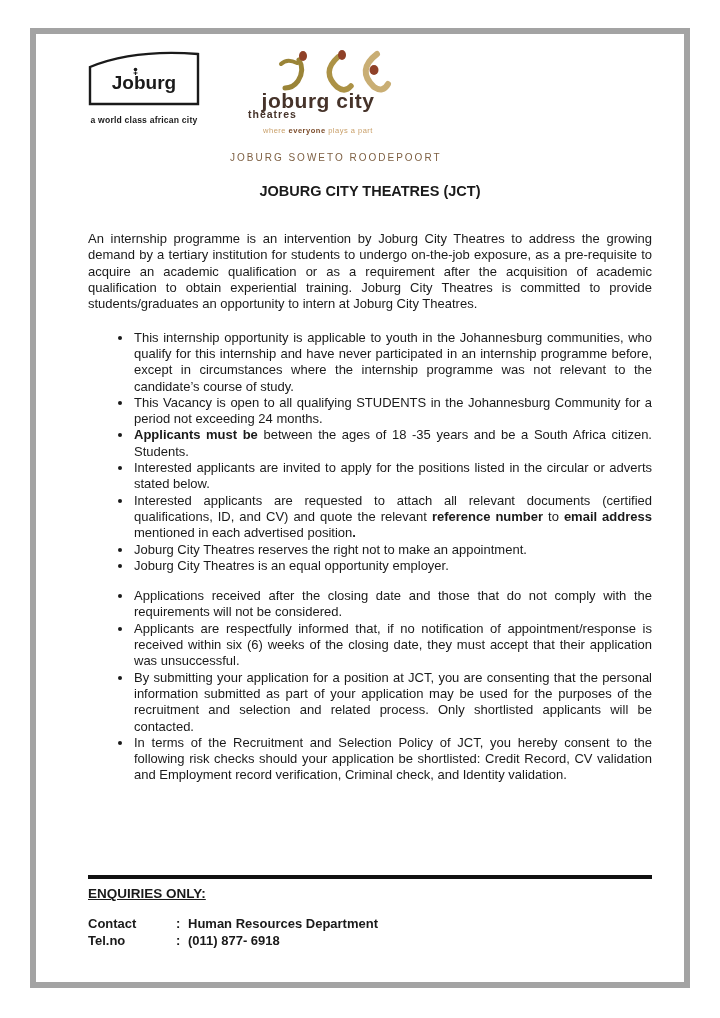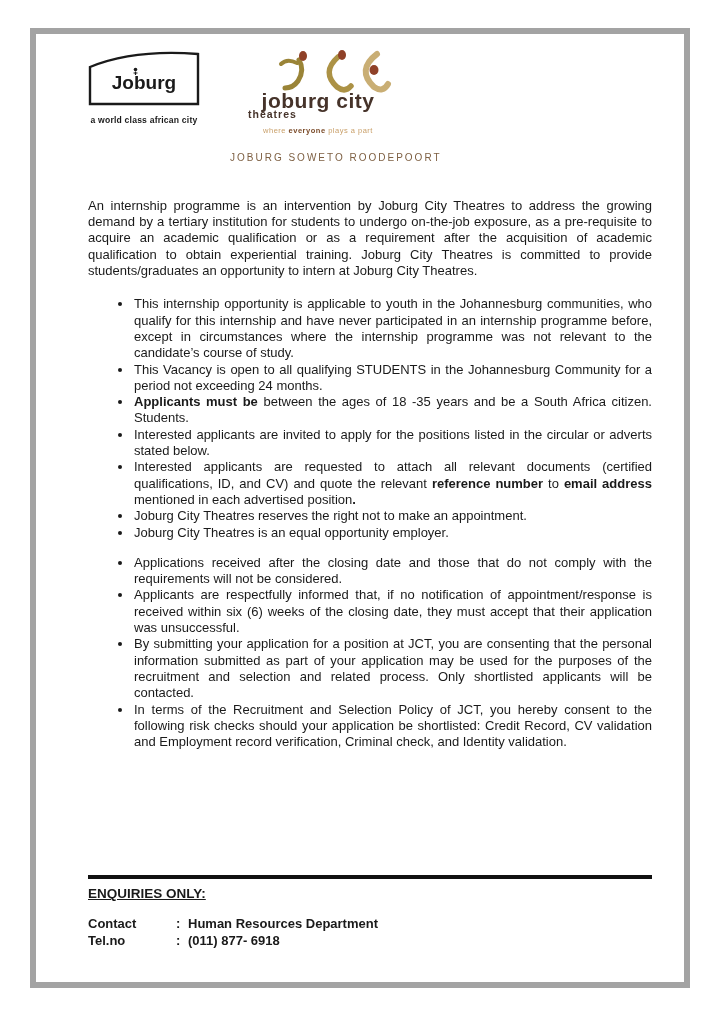--- a/index.html
+++ b/index.html
@@ -114,20 +114,21 @@
           <path d="M134,6 Q113,22 131,39 Q140,45 145,36" stroke="#c9ae74" stroke-width="6" fill="none" stroke-linecap="round"></path>
           <ellipse cx="131" cy="22" rx="4.5" ry="5" fill="#8f4128"></ellipse>
         </svg>
         <div class="jct-name">joburg city</div>
         <div class="jct-theatres">theatres</div>
         <div class="jct-tagline"><span>where </span><span class="b">everyone</span><span> plays a part</span></div>
         <div class="jct-cities">JOBURG   SOWETO   ROODEPOORT</div>
       </div>
     </div>
 
+    <div class="title-main">JOBURG CITY THEATRES (JCT)</div>
 
     <p class="intro">An internship programme is an intervention by Joburg City Theatres to address the growing demand by a tertiary institution for students to undergo on-the-job exposure, as a pre-requisite to acquire an academic qualification or as a requirement after the acquisition of academic qualification to obtain experiential training. Joburg City Theatres is committed to provide students/graduates an opportunity to intern at Joburg City Theatres.</p>
 
     <ul class="bullets">
         <li><span>This internship opportunity is applicable to youth in the Johannesburg communities, who qualify for this internship and have never participated in an internship programme before, except in circumstances where the internship programme was not relevant to the candidate’s course of study.</span></li>
         <li><span>This Vacancy is open to all qualifying STUDENTS in the Johannesburg Community for a period not exceeding 24 months.</span></li>
         <li><span class="b">Applicants must be</span><span> between the ages of 18 -35 years and be a South Africa citizen. Students.</span></li>
         <li><span>Interested applicants are invited to apply for the positions listed in the circular or adverts stated below.</span></li>
         <li><span>Interested applicants are requested to attach all relevant documents (certified qualifications, ID, and CV) and quote the relevant </span><span class="b">reference number</span><span> to </span><span class="b">email address</span><span> mentioned in each advertised position</span><span class="b">.</span></li>
         <li><span>Joburg City Theatres reserves the right not to make an appointment.</span></li>

